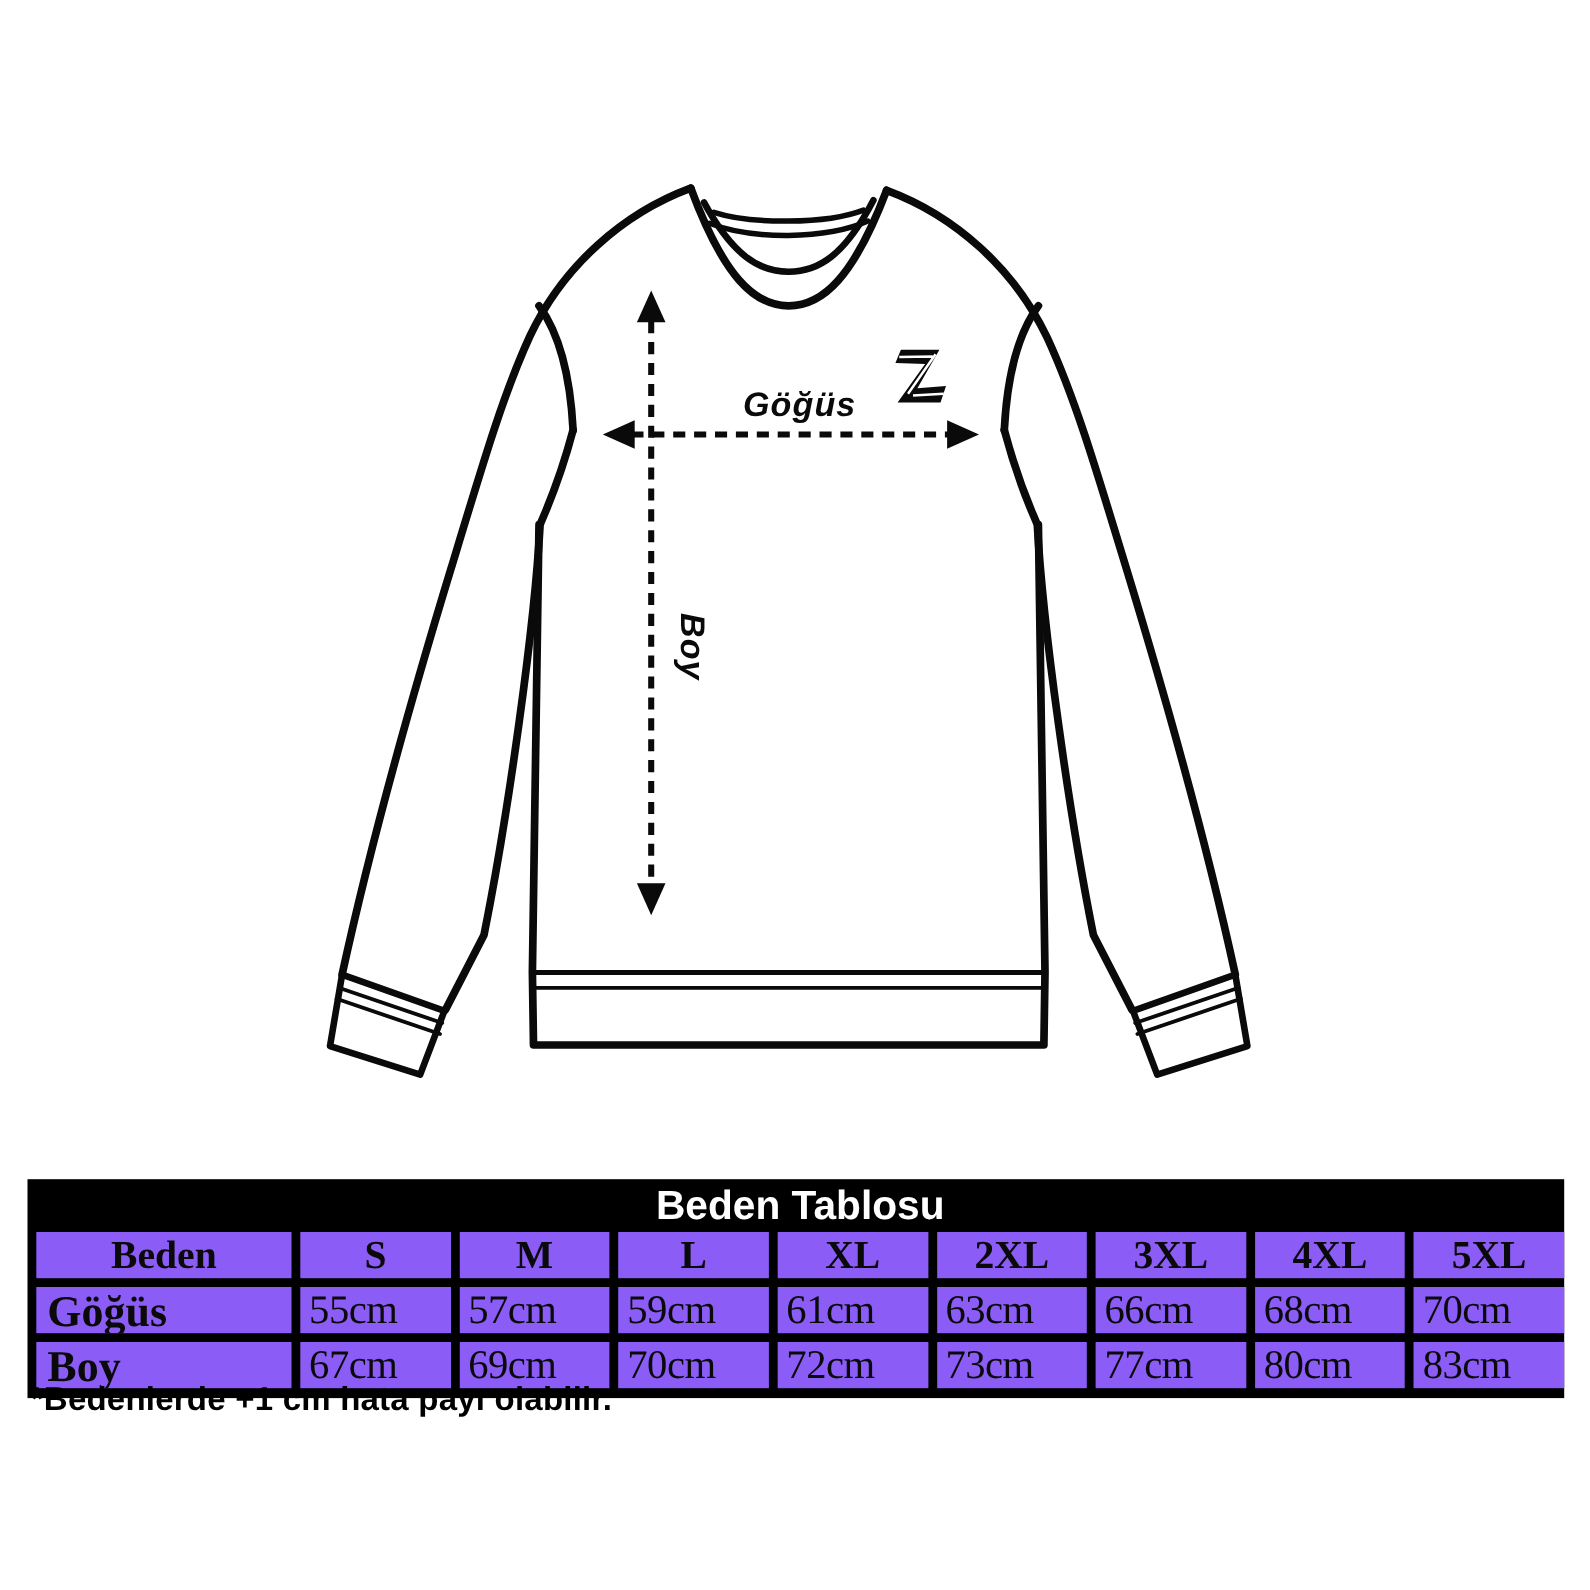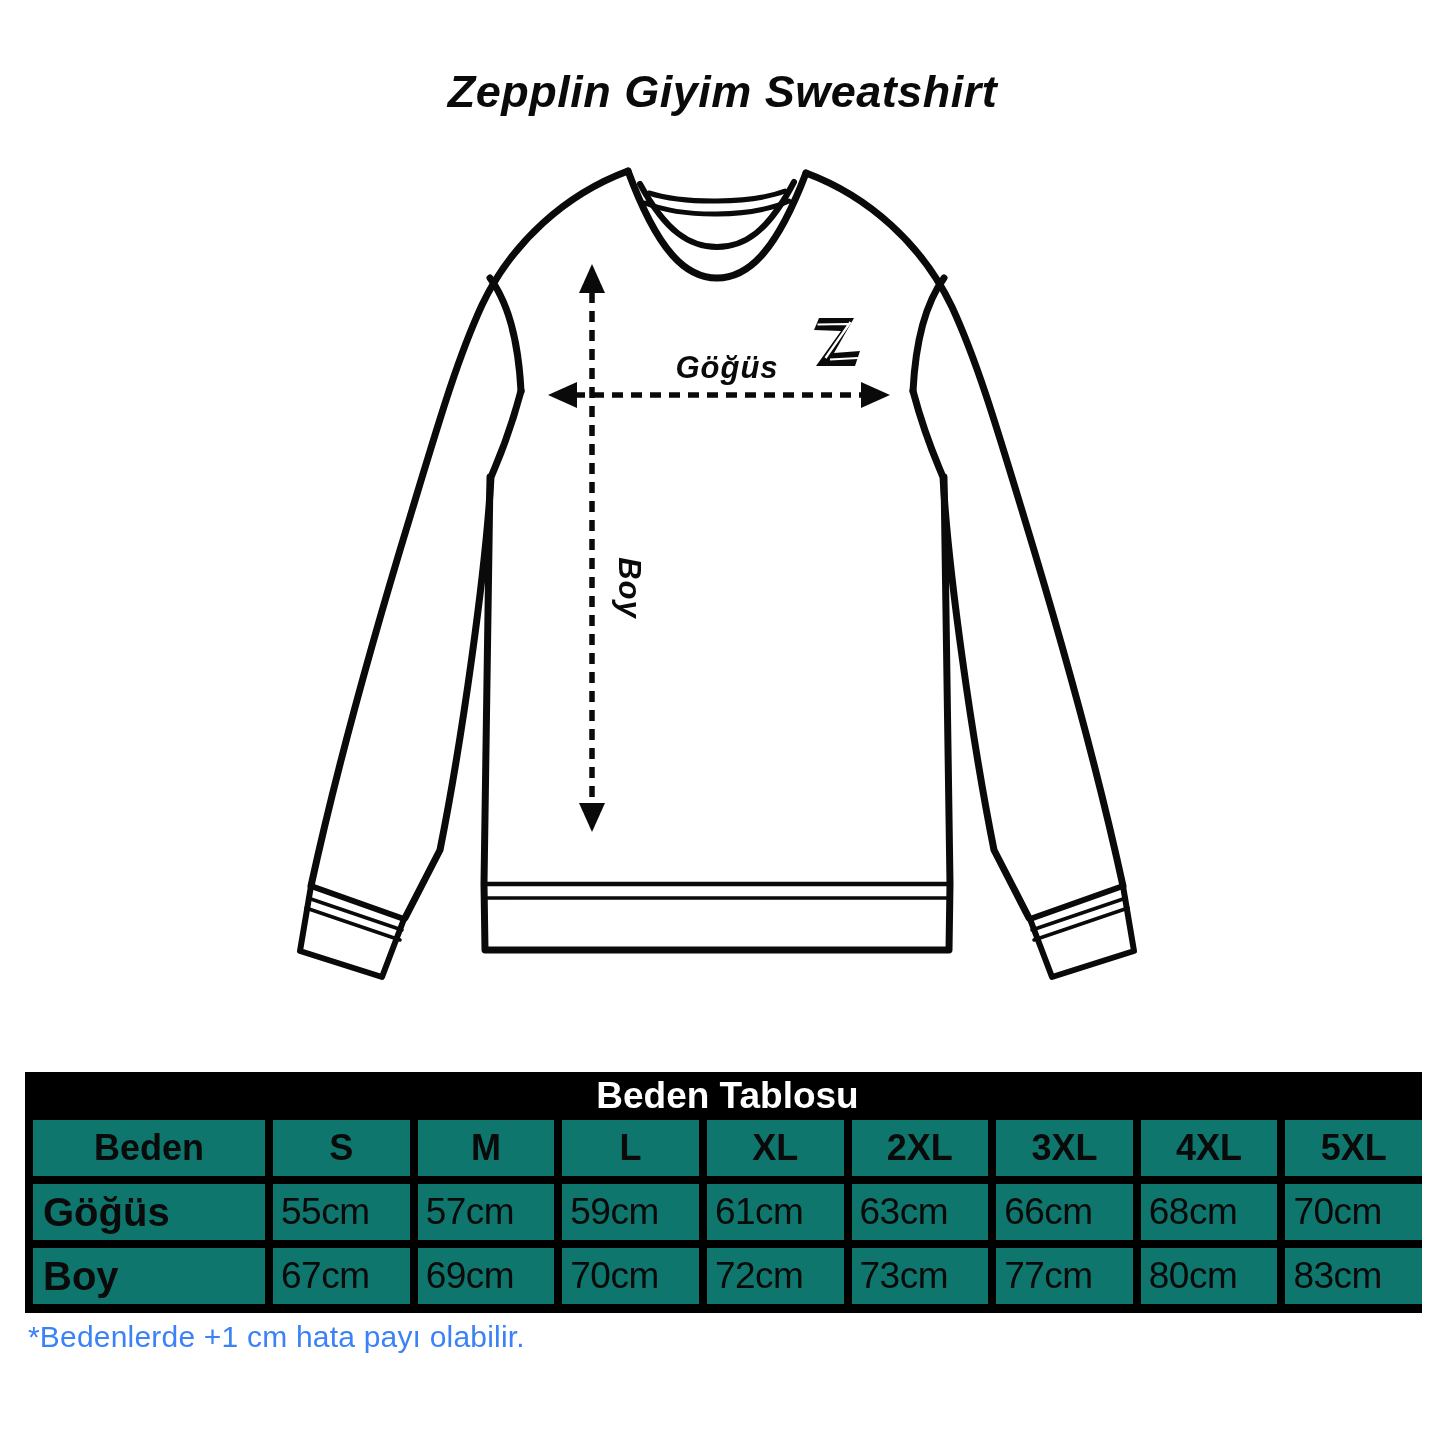--- a/index.html
+++ b/index.html
@@ -18,39 +18,38 @@
 
   
   .diagram { position:absolute; left:0; top:140px; width:1445px; height:930px; }
 
   
   .size-table { position:absolute; left:25px; top:1072px; width:1397px;
                 background:#000; padding:0 0 9px 8px; }
   .table-title { height:48px; line-height:48px; text-align:center; color:#fff;
                  font-weight:700; font-size:37px; }
   .grid { display:grid; grid-template-columns:232px repeat(8, 1fr); gap:8px; }
-  .cell { background:#0f766e; height:56px; display:flex; align-items:center; overflow:hidden; }
+  .cell { background:#8b5cf6; height:42px; display:flex; align-items:center; overflow:hidden;font-family:Liberation Serif, serif; }
   .cell.head  { justify-content:center; font-weight:700; font-size:36px; }
   .cell.label { justify-content:flex-start; padding-left:10px; font-weight:700; font-size:40px; }
   .cell.value { justify-content:flex-start; padding-left:8px; font-weight:400; font-size:37px;
                 letter-spacing:-0.5px; }
 
   
-  .footnote { position:absolute; left:28px; top:1320px; font-size:30px; font-weight:400;
-              color:#3b82f6; letter-spacing:.2px; }
+  .footnote { position:absolute; left:28px; top:1256px; font-size:30px; font-weight:700;
+              color:#000000; letter-spacing:.2px; }
 
   svg text { font-family:"Liberation Sans", sans-serif; }
 </style>
 </head>
 <body>
 
 <div class="page">
 
 
-  <div class="title"><span class="t-reg">Zepplin Giyim</span><span>&nbsp;</span><span class="t-bold">Sweatshirt</span></div>
 
   <svg class="diagram" viewBox="0 140 1445 930">
 
     <g stroke="#0a0a0a" fill="none" stroke-width="7" stroke-linecap="round" stroke-linejoin="round">
 
       <path d="M628,171 C566,194 512,242 482,305 C458,357 440,418 410,517 C378,622 338,762 311,886"></path>
       <path d="M806,173 C868,196 922,244 952,307 C976,359 994,418 1024,517 C1056,622 1096,762 1123,886"></path>
 
       <path d="M521,391 C508,440 497,462 491,477 C486,570 462,740 440,850 L405,918"></path>
       <path d="M913,391 C926,440 937,462 943,477 C948,570 972,740 994,850 L1029,918"></path>

